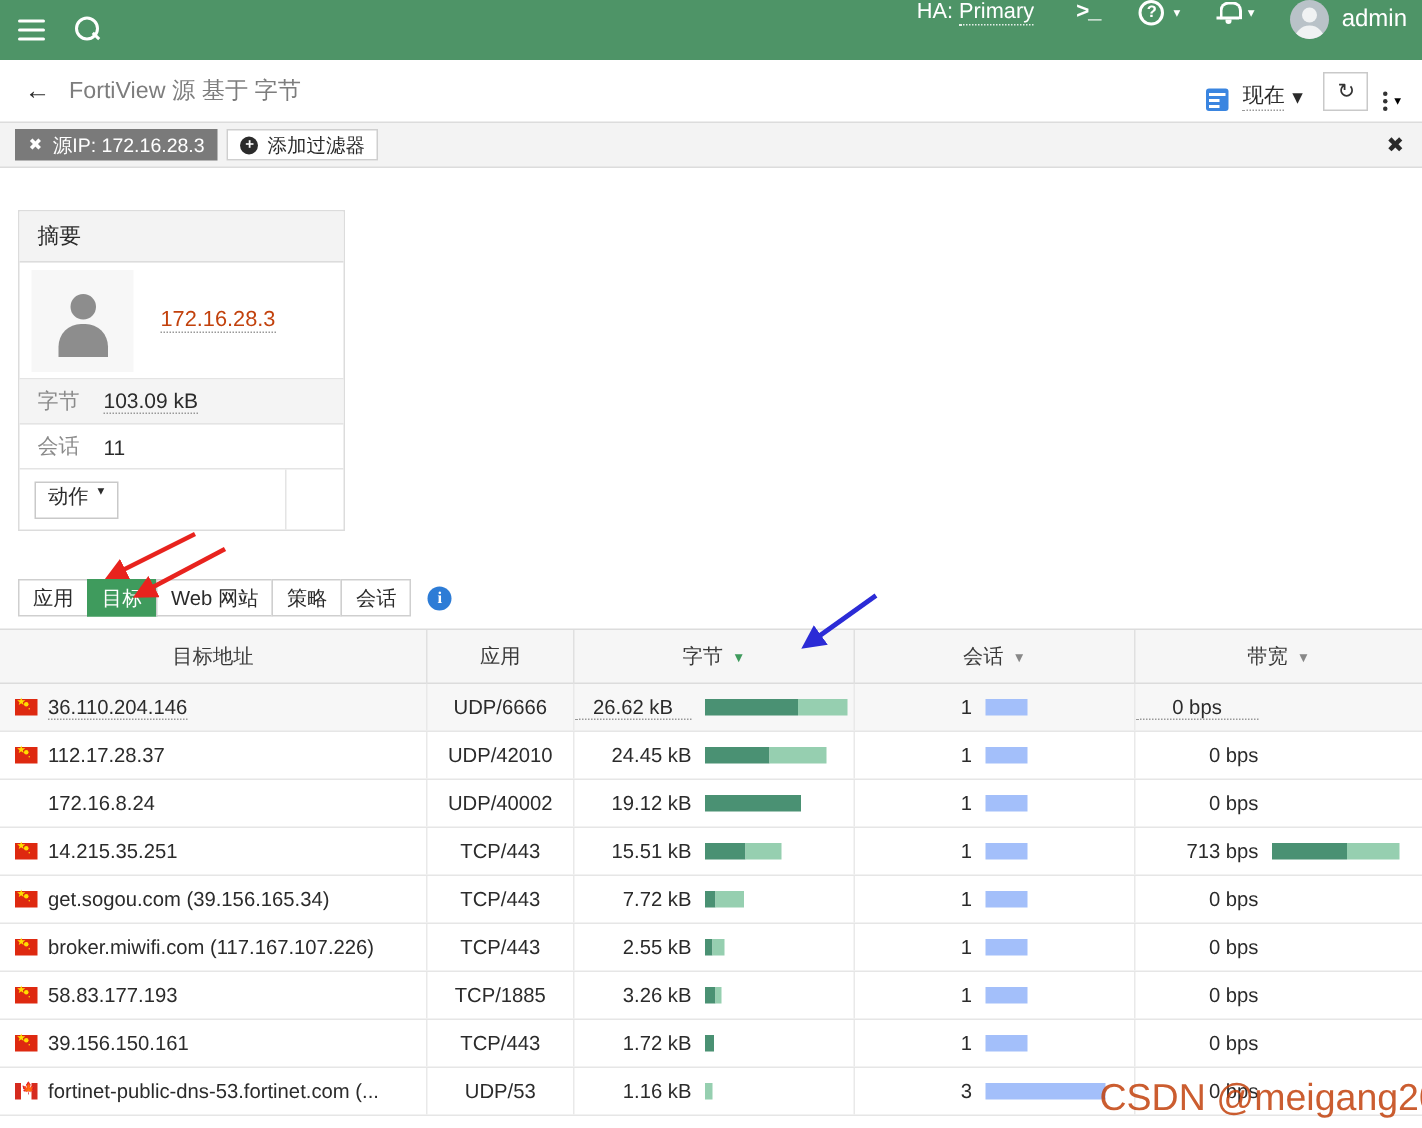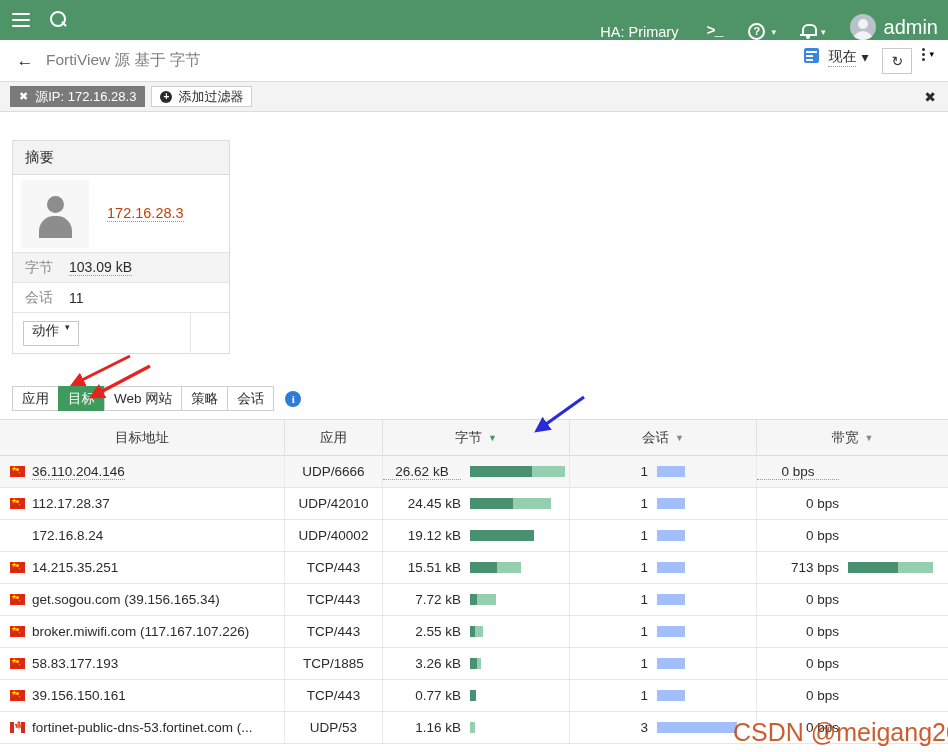--- a/index.html
+++ b/index.html
@@ -20,21 +20,21 @@
   }
   .topbar-left { display: flex; align-items: center; gap: 18px; padding-left: 12px; }
   .hamburger { width: 18px; height: 14px; display: flex; flex-direction: column; justify-content: space-between; cursor: pointer; }
   .hamburger span { display: block; height: 2px; background: #ffffff; border-radius: 1px; }
   .search-ic { width: 20px; height: 20px; position: relative; cursor: pointer; }
   .search-ic::before { content: ""; position: absolute; left: 2px; top: 1px; width: 12px; height: 12px; border: 2px solid #fff; border-radius: 50%; }
   .search-ic::after { content: ""; position: absolute; left: 13px; top: 13px; width: 6px; height: 2px; background: #fff; transform: rotate(45deg); }
 
   .topbar-right {
     position: absolute; right: 10px; top: 0; height: 40px;
-    display: flex; align-items: flex-end; gap: 0px;
+    display: flex; align-items: flex-start; gap: 0px;
   }
   .ha-label { font-size: 14.5px; color: #ffffff; margin-right: 28px; white-space: nowrap; }
   .ha-label .ha-val { border-bottom: 1px dotted rgba(255,255,255,.85); }
   .cli-ic { font-size: 15px; font-weight: bold; margin-right: 26px; letter-spacing: -1px; cursor: pointer; font-family: "Liberation Mono", monospace; }
   .hdr-ic-grp { display: flex; align-items: center; margin-right: 24px; cursor: pointer; }
   .q-ic {
     width: 17px; height: 17px; border: 2px solid #fff; border-radius: 50%;
     font-size: 11px; line-height: 13px; text-align: center; font-weight: bold;
   }
   .bell-ic { width: 15px; height: 17px; position: relative; }
@@ -47,35 +47,35 @@
   }
   .bell-clap { position: absolute; left: 6px; top: 13px; width: 4px; height: 3px; background: #fff; border-radius: 0 0 3px 3px; }
   .caret-w { margin-left: 6px; font-size: 9px; }
   .avatar-wrap { display: flex; align-items: center; gap: 8px; }
   .avatar {
     width: 26px; height: 26px; border-radius: 50%; background: #b9c2c8;
     position: relative; overflow: hidden;
   }
   .avatar::before { content: ""; position: absolute; left: 8px; top: 5px; width: 10px; height: 10px; border-radius: 50%; background: #f0f2f3; }
   .avatar::after { content: ""; position: absolute; left: 3px; top: 17px; width: 20px; height: 14px; border-radius: 10px 10px 0 0; background: #f0f2f3; }
-  .admin-name { font-size: 20px; }
+  .admin-name { font-size: 16px; }
 
   
   .pagebar {
     height: 42px; width: 948px; background: #ffffff;
     border-bottom: 1px solid #dcdcdc;
     display: flex; align-items: center; position: relative;
   }
   .back-btn {
     margin-left: 14px; width: 22px; height: 22px;
     display: flex; align-items: center; justify-content: center;
     font-size: 17px; color: #2b2b2b; cursor: pointer;
   }
   .page-title { margin-left: 10px; font-size: 15.5px; color: #7d7d7d; }
-  .pagebar-right { position: absolute; right: 8px; display: flex; align-items: flex-start; gap: 0; }
+  .pagebar-right { position: absolute; right: 8px; display: flex; align-items: flex-end; gap: 0; }
   .cal-ic {
     width: 15px; height: 15px; background: #3a85e0; border-radius: 2px;
     position: relative; margin-right: 9px;
   }
   .cal-ic::before { content: ""; position: absolute; left: 2px; top: 3px; width: 11px; height: 2px; background: #fff; }
   .cal-ic::after { content: ""; position: absolute; left: 2px; top: 7px; width: 7px; height: 2px; background: #fff; box-shadow: 0 4px 0 #fff; }
   .now-btn { font-size: 14px; color: #2b2b2b; cursor: pointer; display: flex; align-items: center; gap: 5px; margin-right: 14px; }
   .now-btn .nb-txt { border-bottom: 1px dotted #999; }
   .refresh-btn {
     width: 30px; height: 26px; border: 1px solid #c9c9c9; background: #fff;
@@ -544,21 +544,21 @@
       </div>
       <div class="tr">
         <div class="td c1 td-dest">
           <span class="flag cn"></span>
           <span class="dest-txt">39.156.150.161</span>
         </div>
         <div class="td c2 td-app">
           <span>TCP/443</span>
         </div>
         <div class="td c3 td-metric">
-          <span class="metric-num" style="width: 78px;">0.77 kB</span>
+          <span class="metric-num" style="width: 78px;">1.72 kB</span>
           <span class="bar">
             <i class="seg-dark" style="width: 6px;"></i>
           </span>
         </div>
         <div class="td c4 td-metric">
           <span class="metric-num" style="width: 78px;">1</span>
           <span class="bar">
             <i class="seg-blue" style="width: 28px;"></i>
           </span>
         </div>

